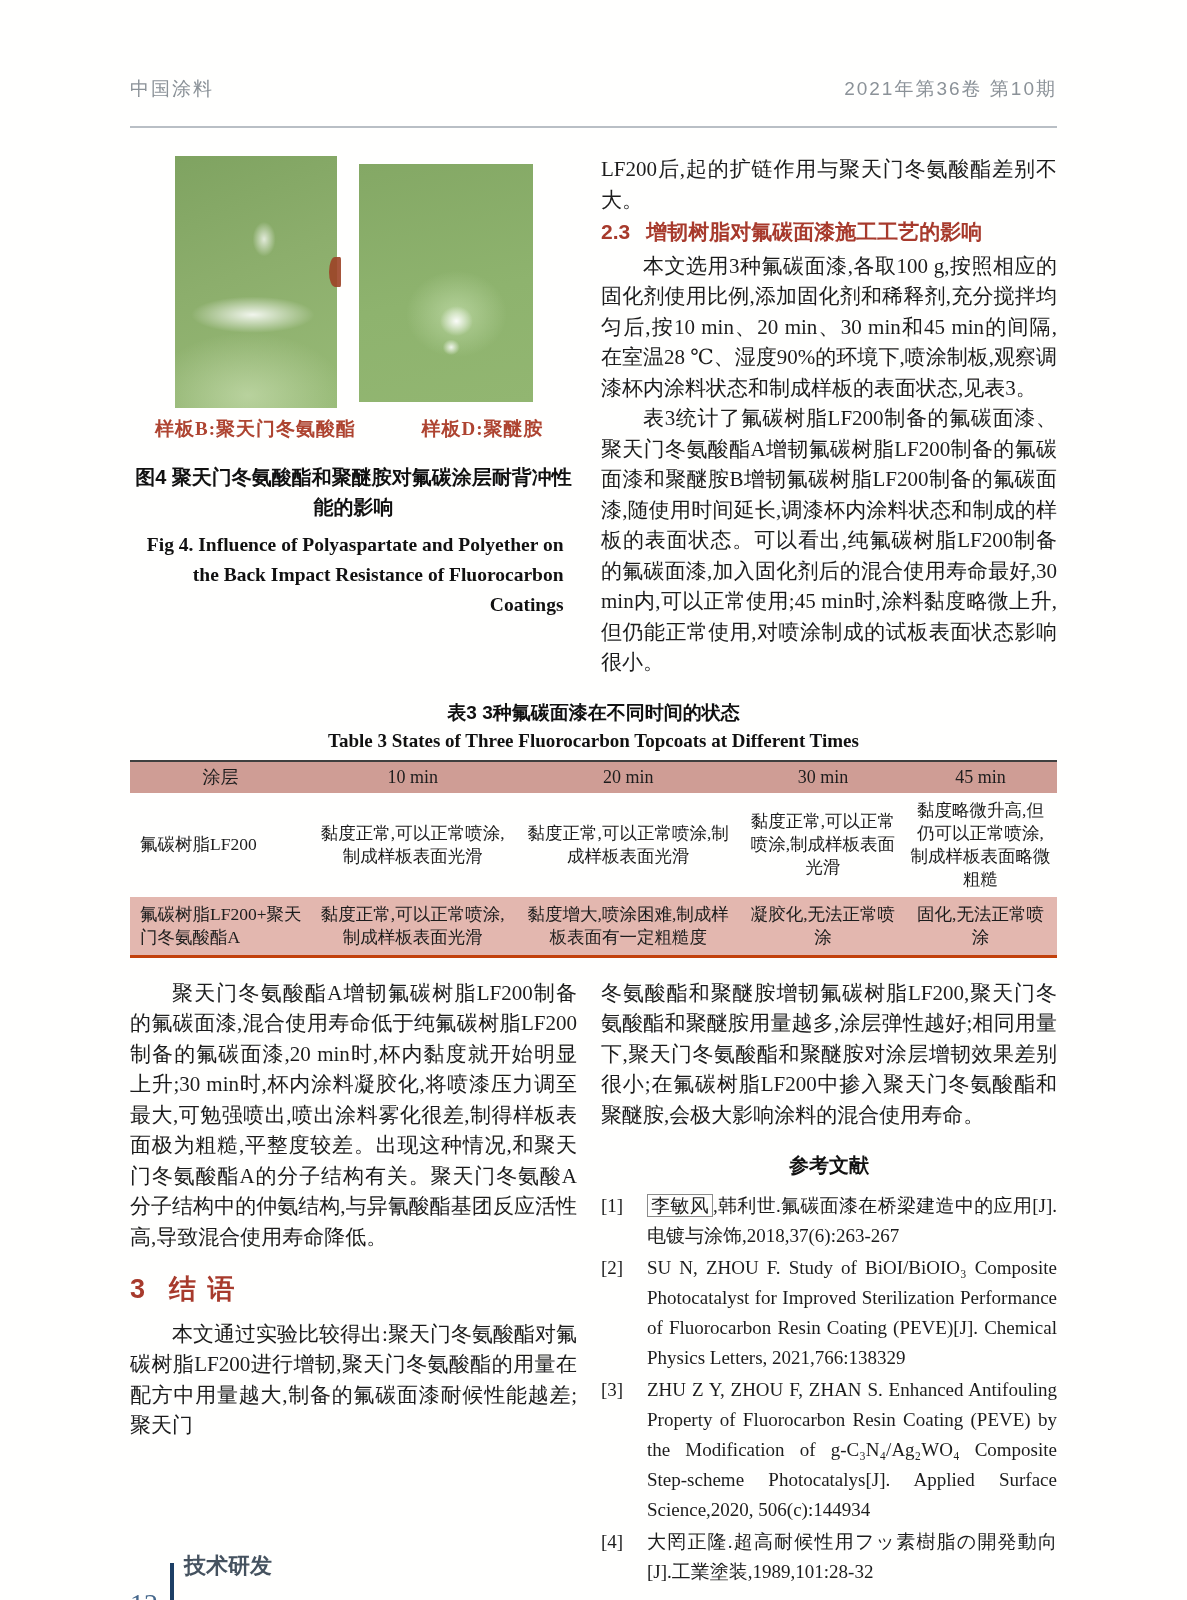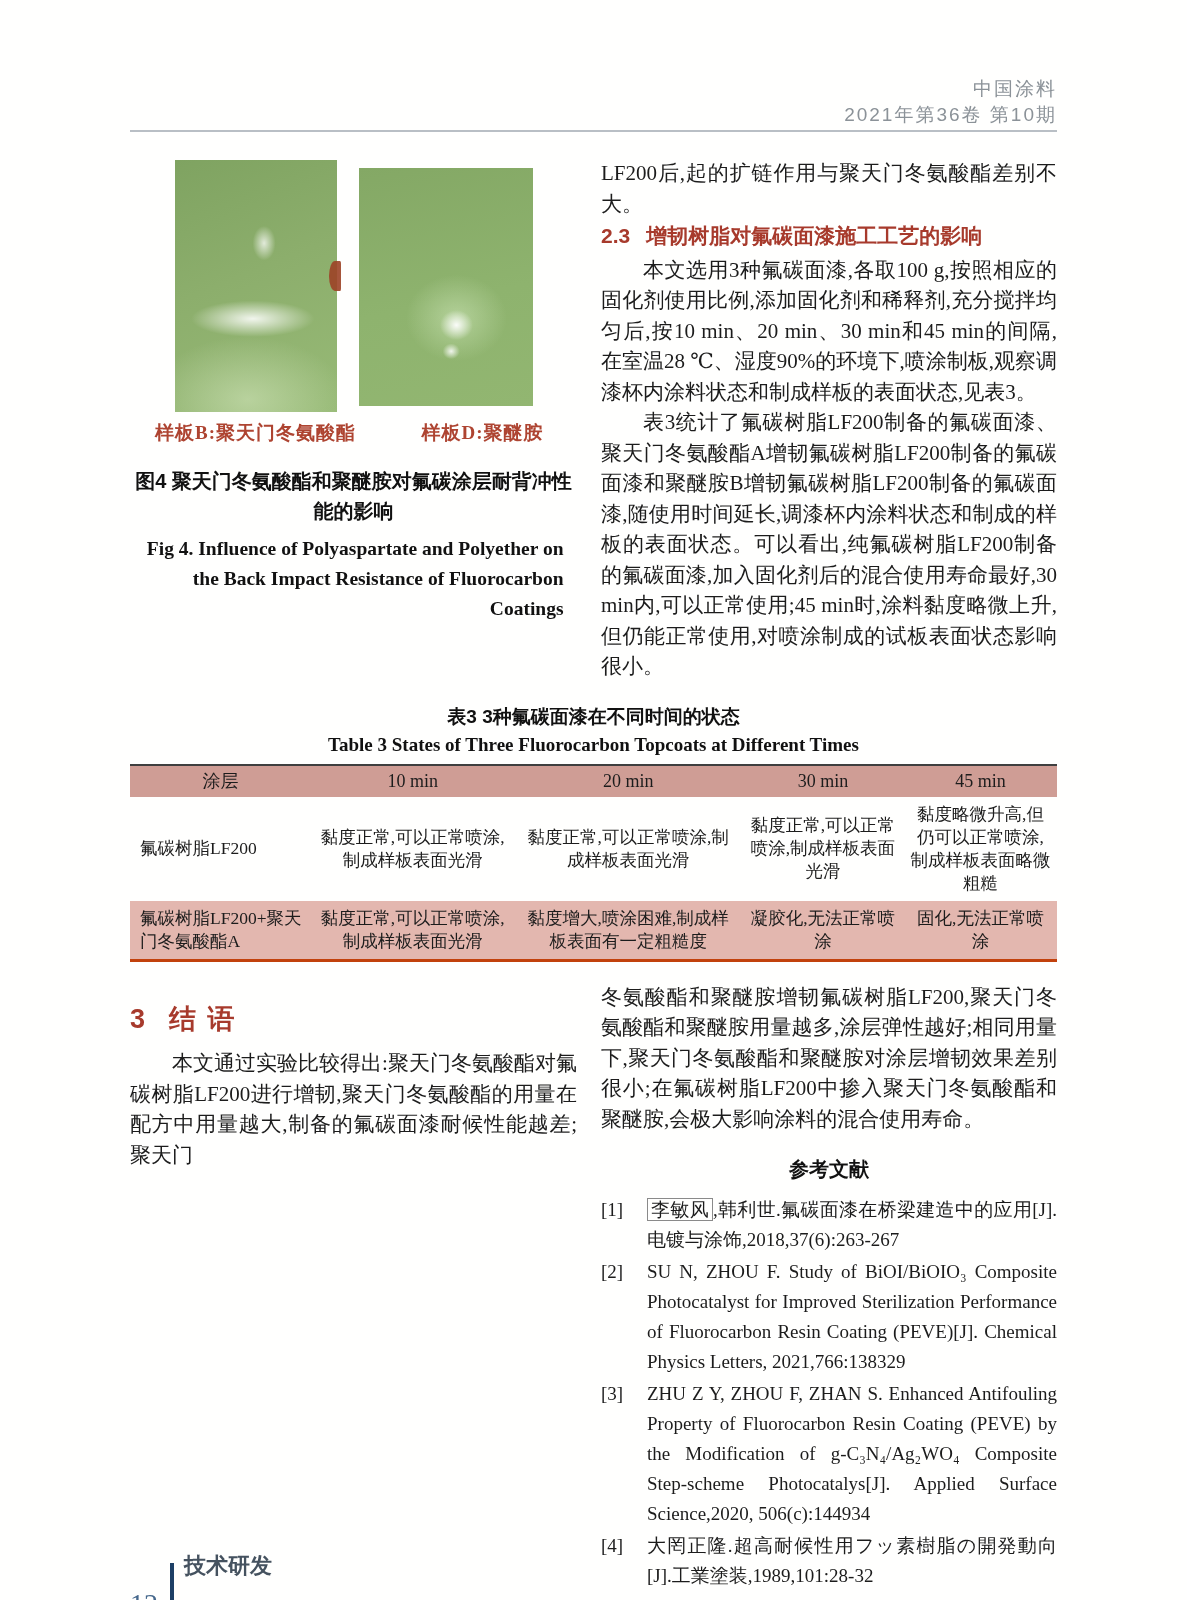--- a/index.html
+++ b/index.html
@@ -18,25 +18,25 @@
     position:relative;
     width:1187px;height:1600px;
     background:#fffffe;
     font-family:"Liberation Serif","DejaVu Serif",serif;
     color:#1c1c1c;
     overflow:hidden;
   }
   
   .page-header{
     display:flex;justify-content:space-between;align-items:flex-end;
-    margin:0 130px;padding-top:76px;padding-bottom:2px;
+    margin:0 130px;padding-top:76px;padding-bottom:24px;
     border-bottom:2px solid #b9bfc5;
     color:var(--header_gray);
     font-family:"Liberation Sans","DejaVu Sans",sans-serif;
-    font-size:19px;letter-spacing:2px;flex-direction:column;
+    font-size:19px;letter-spacing:2px;
   }
   
   .cols{display:flex;gap:24px;margin:26px 130px 0 130px;}
   .col-left{width:447px;flex:0 0 447px;}
   .col-right{width:456px;flex:0 0 456px;}
   .body-text{font-size:21px;line-height:30.5px;text-align:justify;}
   .body-text p{text-indent:2em;}
   .body-text p.no-indent{text-indent:0;}
   .sec-head{
     font-family:"Liberation Sans","DejaVu Sans",sans-serif;
@@ -218,20 +218,21 @@
           <td>凝胶化,无法正常喷涂</td>
           <td>固化,无法正常喷涂</td>
         </tr>
       </tbody>
     </table>
   </div>
 
   <div class="cols bottom">
 
     <div class="col-left body-text">
+      <p>聚天门冬氨酸酯A增韧氟碳树脂LF200制备的氟碳面漆,混合使用寿命低于纯氟碳树脂LF200制备的氟碳面漆,20 min时,杯内黏度就开始明显上升;30 min时,杯内涂料凝胶化,将喷漆压力调至最大,可勉强喷出,喷出涂料雾化很差,制得样板表面极为粗糙,平整度较差。出现这种情况,和聚天门冬氨酸酯A的分子结构有关。聚天门冬氨酸A分子结构中的仲氨结构,与异氰酸酯基团反应活性高,导致混合使用寿命降低。</p>
       <div class="sec3-head">
         <span class="sec-num">3</span><span>结  语</span>
       </div>
       <p>本文通过实验比较得出:聚天门冬氨酸酯对氟碳树脂LF200进行增韧,聚天门冬氨酸酯的用量在配方中用量越大,制备的氟碳面漆耐候性能越差;聚天门</p>
     </div>
 
     <div class="col-right body-text">
       <p class="no-indent">冬氨酸酯和聚醚胺增韧氟碳树脂LF200,聚天门冬氨酸酯和聚醚胺用量越多,涂层弹性越好;相同用量下,聚天门冬氨酸酯和聚醚胺对涂层增韧效果差别很小;在氟碳树脂LF200中掺入聚天门冬氨酸酯和聚醚胺,会极大影响涂料的混合使用寿命。</p>
       <div class="refs-title">参考文献</div>
 

